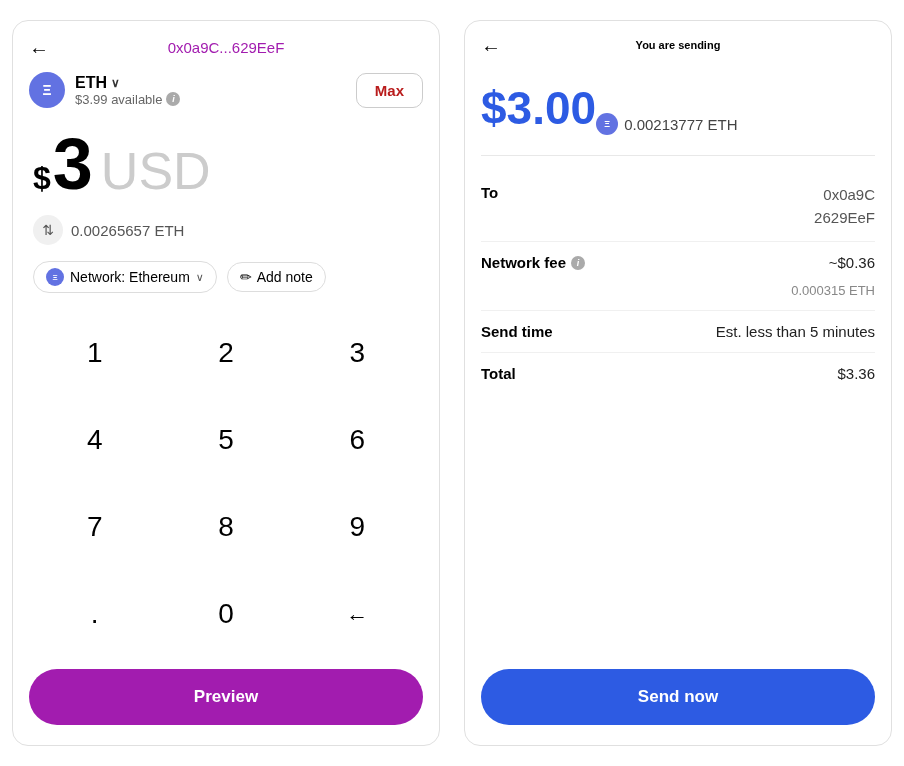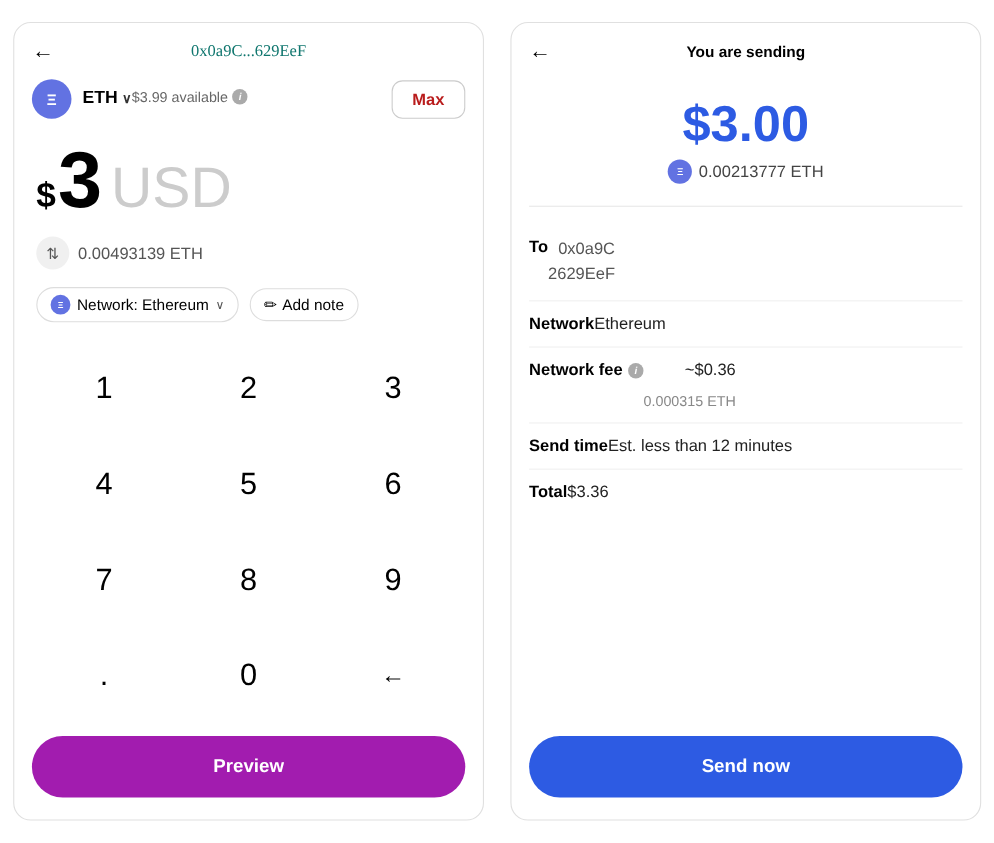--- a/index.html
+++ b/index.html
@@ -39,24 +39,23 @@
       position: relative;
     }
     .s1-back-arrow {
       position: absolute;
       left: 16px;
       font-size: 20px;
       cursor: pointer;
       color: #000;
     }
     .s1-address {
-      color: #0f766e;
+      color: #a21caf;
       font-size: 15px;
       font-weight: 500;
-      font-family: Liberation Serif, serif;
     }
     .s1-token-row {
       display: flex;
       align-items: center;
       justify-content: space-between;
       padding: 6px 16px 10px;
     }
     .s1-token-left {
       display: flex;
       align-items: center;
@@ -69,20 +68,21 @@
       background: #6272E2;
       display: flex;
       align-items: center;
       justify-content: center;
       color: #fff;
       font-size: 14px;
       font-weight: bold;
     }
     .token-info {
       display: flex;
+      flex-direction: column;
     }
     .token-name {
       font-size: 16px;
       font-weight: 600;
       display: flex;
       align-items: center;
       gap: 4px;
     }
     .token-chevron {
       font-size: 12px;
@@ -250,28 +250,28 @@
       position: relative;
     }
     .s2-back-arrow {
       position: absolute;
       left: 16px;
       font-size: 20px;
       cursor: pointer;
       color: #000;
     }
     .s2-title {
-      font-size: 14px;
+      font-size: 11px;
       font-weight: 700;
       color: #000;
     }
     .s2-amount-block {
       display: flex;
-      flex-direction: column;
-      align-items: center;
+      flex-direction: row;
+      align-items: flex-end;
       padding: 20px 16px 16px;
     }
     .s2-usd-amount {
       font-size: 46px;
       font-weight: 700;
       color: #2D5BE3;
     }
     .s2-eth-row {
       display: flex;
       align-items: center;
@@ -298,21 +298,21 @@
       height: 1px;
       background: #e8e8e8;
       margin: 4px 16px 0;
     }
     .s2-details {
       flex: 1;
       padding: 16px 16px 0;
     }
     .s2-detail-row {
       display: flex;
-      justify-content: flex-start;
+      justify-content: space-between;
       align-items: flex-start;
       padding: 12px 0;
       border-bottom: 1px solid #f0f0f0;
     }
     .s2-detail-row:last-child {
       border-bottom: none;
     }
     .s2-label {
       font-size: 15px;
       font-weight: 600;
@@ -383,21 +383,21 @@
     </div>
 
     <div class="amount-display">
       <span class="amount-dollar-sign">$</span>
       <span class="amount-number">3</span>
       <span class="amount-unit">USD</span>
     </div>
 
     <div class="conversion-row">
       <div class="convert-icon">⇅</div>
-      <span class="conversion-text">0.00493139 ETH</span>
+      <span class="conversion-text">0.00265657 ETH</span>
     </div>
 
     <div class="network-note-row">
       <button class="network-pill">
         <div class="network-pill-icon">Ξ</div>
         <span>Network: Ethereum</span>
         <span style="font-size:11px;color:#555;">∨</span>
       </button>
       <button class="add-note-btn">
         <span>✏</span>
@@ -446,39 +446,35 @@
     <div class="s2-details">
 
       <div class="s2-detail-row">
         <span class="s2-label">To</span>
         <div>
           <div class="s2-to-address">0x0a9C</div>
           <div class="s2-to-address">2629EeF</div>
         </div>
       </div>
 
-      <div class="s2-detail-row">
-        <span class="s2-label">Network</span>
-        <span class="s2-value">Ethereum</span>
-      </div>
 
       <div class="s2-detail-row">
         <span class="s2-label">
           <span>Network fee</span>
           <span class="info-icon">i</span>
         </span>
         <div>
           <div class="s2-value">~$0.36</div>
           <div class="s2-value-secondary">0.000315 ETH</div>
         </div>
       </div>
 
       <div class="s2-detail-row">
         <span class="s2-label">Send time</span>
-        <span class="s2-value">Est. less than 12 minutes</span>
+        <span class="s2-value">Est. less than 5 minutes</span>
       </div>
 
       <div class="s2-detail-row">
         <span class="s2-label">Total</span>
         <span class="s2-value">$3.36</span>
       </div>
 
     </div>
 
     <div class="send-now-wrap">

